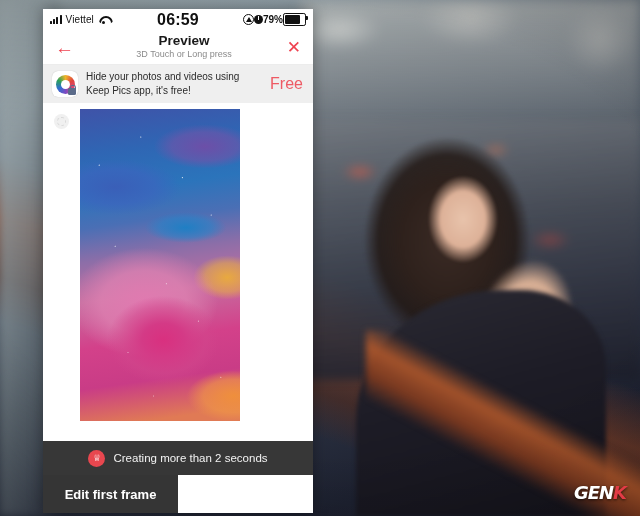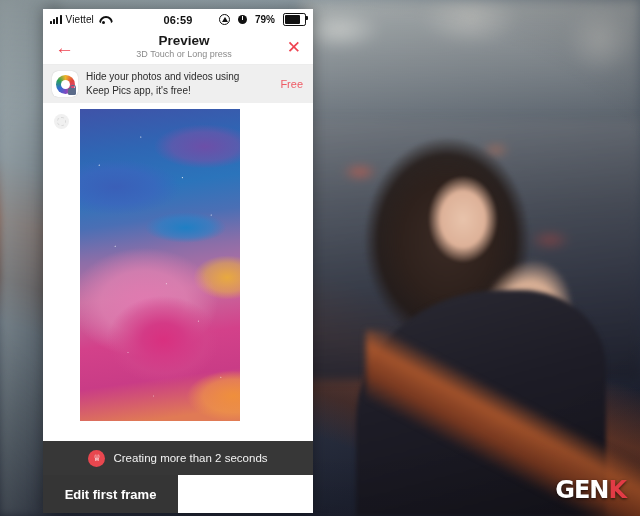--- a/index.html
+++ b/index.html
@@ -113,23 +113,23 @@
     content:''; position:absolute; left:1px; top:1px; width:10px; height:10px;
     border: 2px solid #111; border-radius: 50%;
     clip-path: polygon(0 0, 100% 0, 100% 45%, 50% 78%, 0 45%);
   }
   .sb-wifi::after {
     content:''; position:absolute; left:4.6px; top:6.4px; width:3px; height:3px;
     background:#111; border-radius:50%;
   }
   .sb-center {
     position:absolute; left:0; right:0; text-align:center;
-    font-size: 11px; font-weight: bold; letter-spacing: .2px; pointer-events:none;
-  }
-  .sb-right { margin-left: auto; display: flex; align-items: center; gap: 8px; }
+    font-size: 16px; font-weight: bold; letter-spacing: .2px; pointer-events:none;
+  }
+  .sb-right { margin-left: auto; display: flex; align-items: center; gap: 0; }
   .sb-loc { width: 9px; height: 9px; border:1.3px solid #111; border-radius:50%; position:relative;}
   .sb-loc::after{content:''; position:absolute; left:1.6px; top:1.6px; width:0;height:0;
     border-left:3px solid transparent; border-right:3px solid transparent; border-bottom:5px solid #111;}
   .sb-alarm { width: 9px; height: 9px; background:#111; border-radius:50%; position:relative;}
   .sb-alarm::before{content:''; position:absolute; left:3.6px; top:1.4px; width:1px;height:3.4px;background:#fff;}
   .sb-pct { font-size: 10px; font-weight:bold; }
   .sb-batt { width: 19px; height: 9.5px; border: 1px solid #111; border-radius: 2.2px; position: relative; padding: 1px; }
   .sb-batt i { display:block; height: 100%; width: 79%; background: #111; border-radius: 1px; }
   .sb-batt::after { content:''; position:absolute; right:-3px; top:2.6px; width:1.6px; height:4px; background:#111; border-radius: 0 1px 1px 0; }
 
@@ -172,21 +172,21 @@
   }
   .ad-lock {
     position:absolute; right:2px; bottom:2px; width:8px; height:7px;
     background:#5b6b8a; border-radius:1.5px;
   }
   .ad-lock::before{
     content:''; position:absolute; left:2px; top:-2.6px; width:4px; height:4px;
     border:1.2px solid #5b6b8a; border-bottom:none; border-radius:2.4px 2.4px 0 0;
   }
   .ad-text { font-size: 10px; color: #2b2b2b; line-height: 1.45; flex: 1 1 auto; }
-  .ad-free { font-size: 11px; color: #ee5a64; flex: 0 0 auto; padding-left: 4px; }
+  .ad-free { font-size: 16px; color: #ee5a64; flex: 0 0 auto; padding-left: 4px; }
 
   
   .stage {
     position: relative; flex: 1 1 auto; background: #ffffff; overflow: hidden;
   }
   .stage-dot {
     position: absolute; left: 11px; top: 11px; width: 15px; height: 15px;
     border-radius: 50%; background: #f0f0f0;
     display:flex; align-items:center; justify-content:center;
   }
@@ -244,21 +244,21 @@
     flex: 1 1 auto; background: #e8535c; color: #fff;
     display:flex; align-items:center; justify-content:center;
     font-size: 11.5px; font-weight: bold; cursor:pointer;
   }
 
   .phone-inner { display:flex; flex-direction:column; height:100%; }
 
   
   .genk {
     position: absolute; right: 14px; bottom: 14px;
-    font-size: 24px; font-weight: bold; 
+    font-size: 18px; font-weight: bold; font-style: italic;
     letter-spacing: -1px; line-height: 1;
     font-family: "DejaVu Sans", sans-serif;
     text-shadow: 0 1px 3px rgba(0,0,0,.7);
   }
   .genk .g { color: #ffffff; }
   .genk .k { color: #e23b45; }
 </style>
 </head>
 <body>
 

